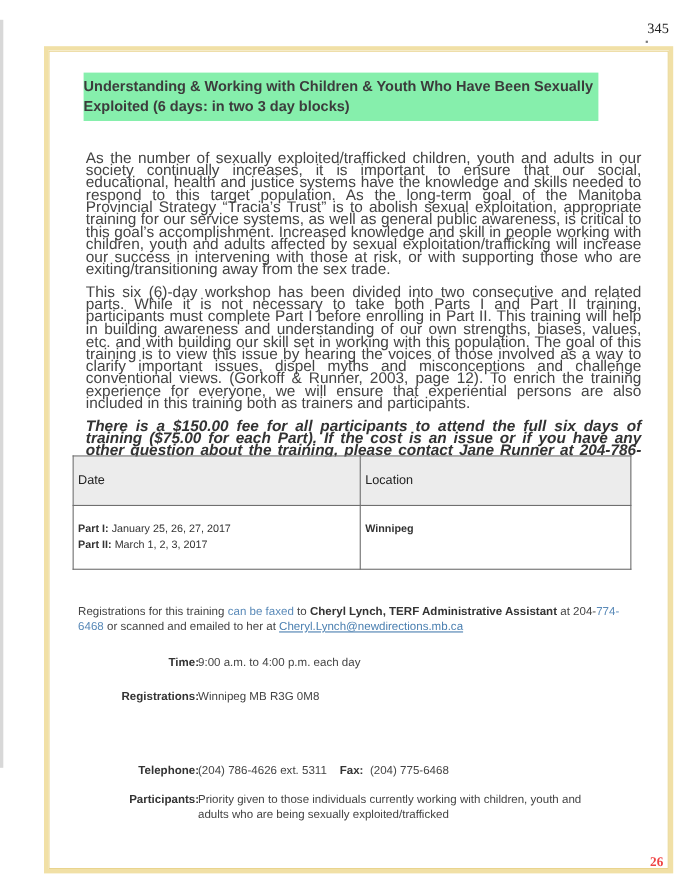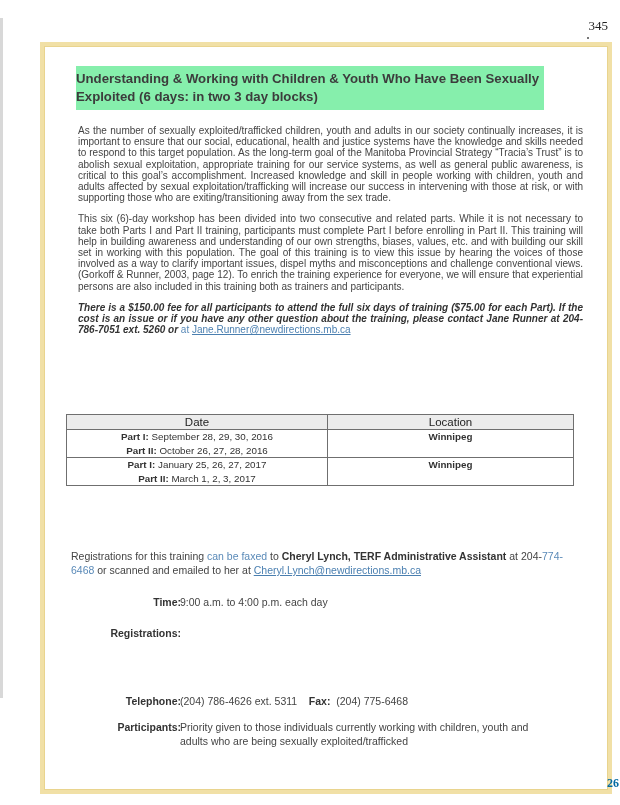--- a/index.html
+++ b/index.html
@@ -25,52 +25,52 @@
       background: #fff;
     }
     .title-box {
       position: absolute; left: 76px; top: 66px; width: 468px; height: 44px;
       background: #86efac;
       font-family: "Liberation Sans", sans-serif;
       font-weight: bold; font-size: 13.2px; line-height: 18px; color: #3c3c3c;
       padding-top: 4px; box-sizing: border-box;
     }
     .content {
-      position: absolute; left: 78px; top: 125px; width: 505px;
-      font-size: 10px; line-height: 11.2px; color: #444;
+      position: absolute; left: 78px; top: 138px; width: 505px;
+      font-size: 14px; line-height: 11.2px; color: #444;
       text-align: justify;
     }
     .content p { margin: 0 0 10px 0; }
     .fee { font-style: italic; font-weight: bold; color: #333; }
     .link { color: #4a7fb0; text-decoration: underline; }
     .blue { color: #5a8ab8; }
     table.schedule {
       position: absolute; left: 66px; top: 414px; width: 508px;
       border-collapse: collapse; font-size: 9.8px; color: #333;
     }
     table.schedule td, table.schedule th {
-      border: 1.2px solid #6f6f6f; padding: 0 4px; text-align: center; vertical-align: top;
+      border: 1.2px solid #6f6f6f; padding: 15px 4px; text-align: left; vertical-align: top;
       line-height: 13.5px;
     }
     table.schedule th {
       font-size: 11.5px; font-weight: normal; color: #222;
       background: #ececec; line-height: 14px;
     }
     table.schedule td.date-cell { width: 252px; }
     .b { font-weight: bold; }
     .reg-text {
       position: absolute; left: 71px; top: 549px; width: 500px;
       font-size: 10.5px; line-height: 14px; color: #444;
     }
     .info-row { position: absolute; left: 71px; font-size: 10.5px; line-height: 14px; color: #444; }
     .info-label { position: absolute; left: 0; width: 110px; font-weight: bold; color: #333; text-align: right; }
     .info-value { position: absolute; left: 109px; width: 420px; }
     .page-num-bottom {
-      position: absolute; right: 1px; bottom: 14px;
-      font-family: "Liberation Serif", serif; font-weight: bold; font-size: 12px; color: #0369a1;
+      position: absolute; right: 17px; bottom: 14px;
+      font-family: "Liberation Serif", serif; font-weight: bold; font-size: 12px; color: #ef4444;
     }
     .tick { position: absolute; width: 2px; height: 2px; background: #777; }
   </style>
 </head>
 <body>
 
 <div class="left-edge"></div>
 <div class="page-num-top">345</div>
 <div class="tick" style="left:587px;top:37px;"></div>
 <div class="tick" style="left:587px;top:45px;"></div>
@@ -93,47 +93,41 @@
 <table class="schedule">
   <thead>
     <tr>
       <th>Date</th>
       <th>Location</th>
     </tr>
   </thead>
   <tbody>
     <tr>
       <td class="date-cell">
-        <div><span class="b">Part I:</span><span> September 28, 29, 30, 2016</span></div>
-        <div><span class="b">Part II:</span><span> October 26, 27, 28, 2016</span></div>
-      </td>
-      <td class="b">Winnipeg</td>
-    </tr>
-    <tr>
-      <td class="date-cell">
         <div><span class="b">Part I:</span><span> January 25, 26, 27, 2017</span></div>
         <div><span class="b">Part II:</span><span> March 1, 2, 3, 2017</span></div>
       </td>
       <td class="b">Winnipeg</td>
     </tr>
   </tbody>
 </table>
 
 <div class="reg-text">
   <span>Registrations for this training </span><span class="blue">can be faxed</span><span> to </span><span class="b" style="color:#333">Cheryl Lynch, TERF Administrative Assistant</span><span> at 204-</span><span class="blue">774-6468</span><span> or scanned and emailed to her at </span><span class="link">Cheryl.Lynch@newdirections.mb.ca</span>
 </div>
 
 <div class="info-row" style="top:595px;">
   <span class="info-label">Time:</span>
   <span class="info-value">9:00 a.m. to 4:00 p.m. each day</span>
 </div>
 
 <div class="info-row" style="top:626px;">
   <span class="info-label">Registrations:</span>
   <div class="info-value">
+    <div>Winnipeg MB R3G 0M8</div>
   </div>
 </div>
 
 <div class="info-row" style="top:694px;">
   <span class="info-label">Telephone:</span>
   <span class="info-value">
     <span>(204) 786-4626 ext. 5311</span>&nbsp;&nbsp;&nbsp;&nbsp;<span class="b" style="color:#333">Fax:</span>&nbsp;&nbsp;<span>(204) 775-6468</span>
   </span>
 </div>
 

